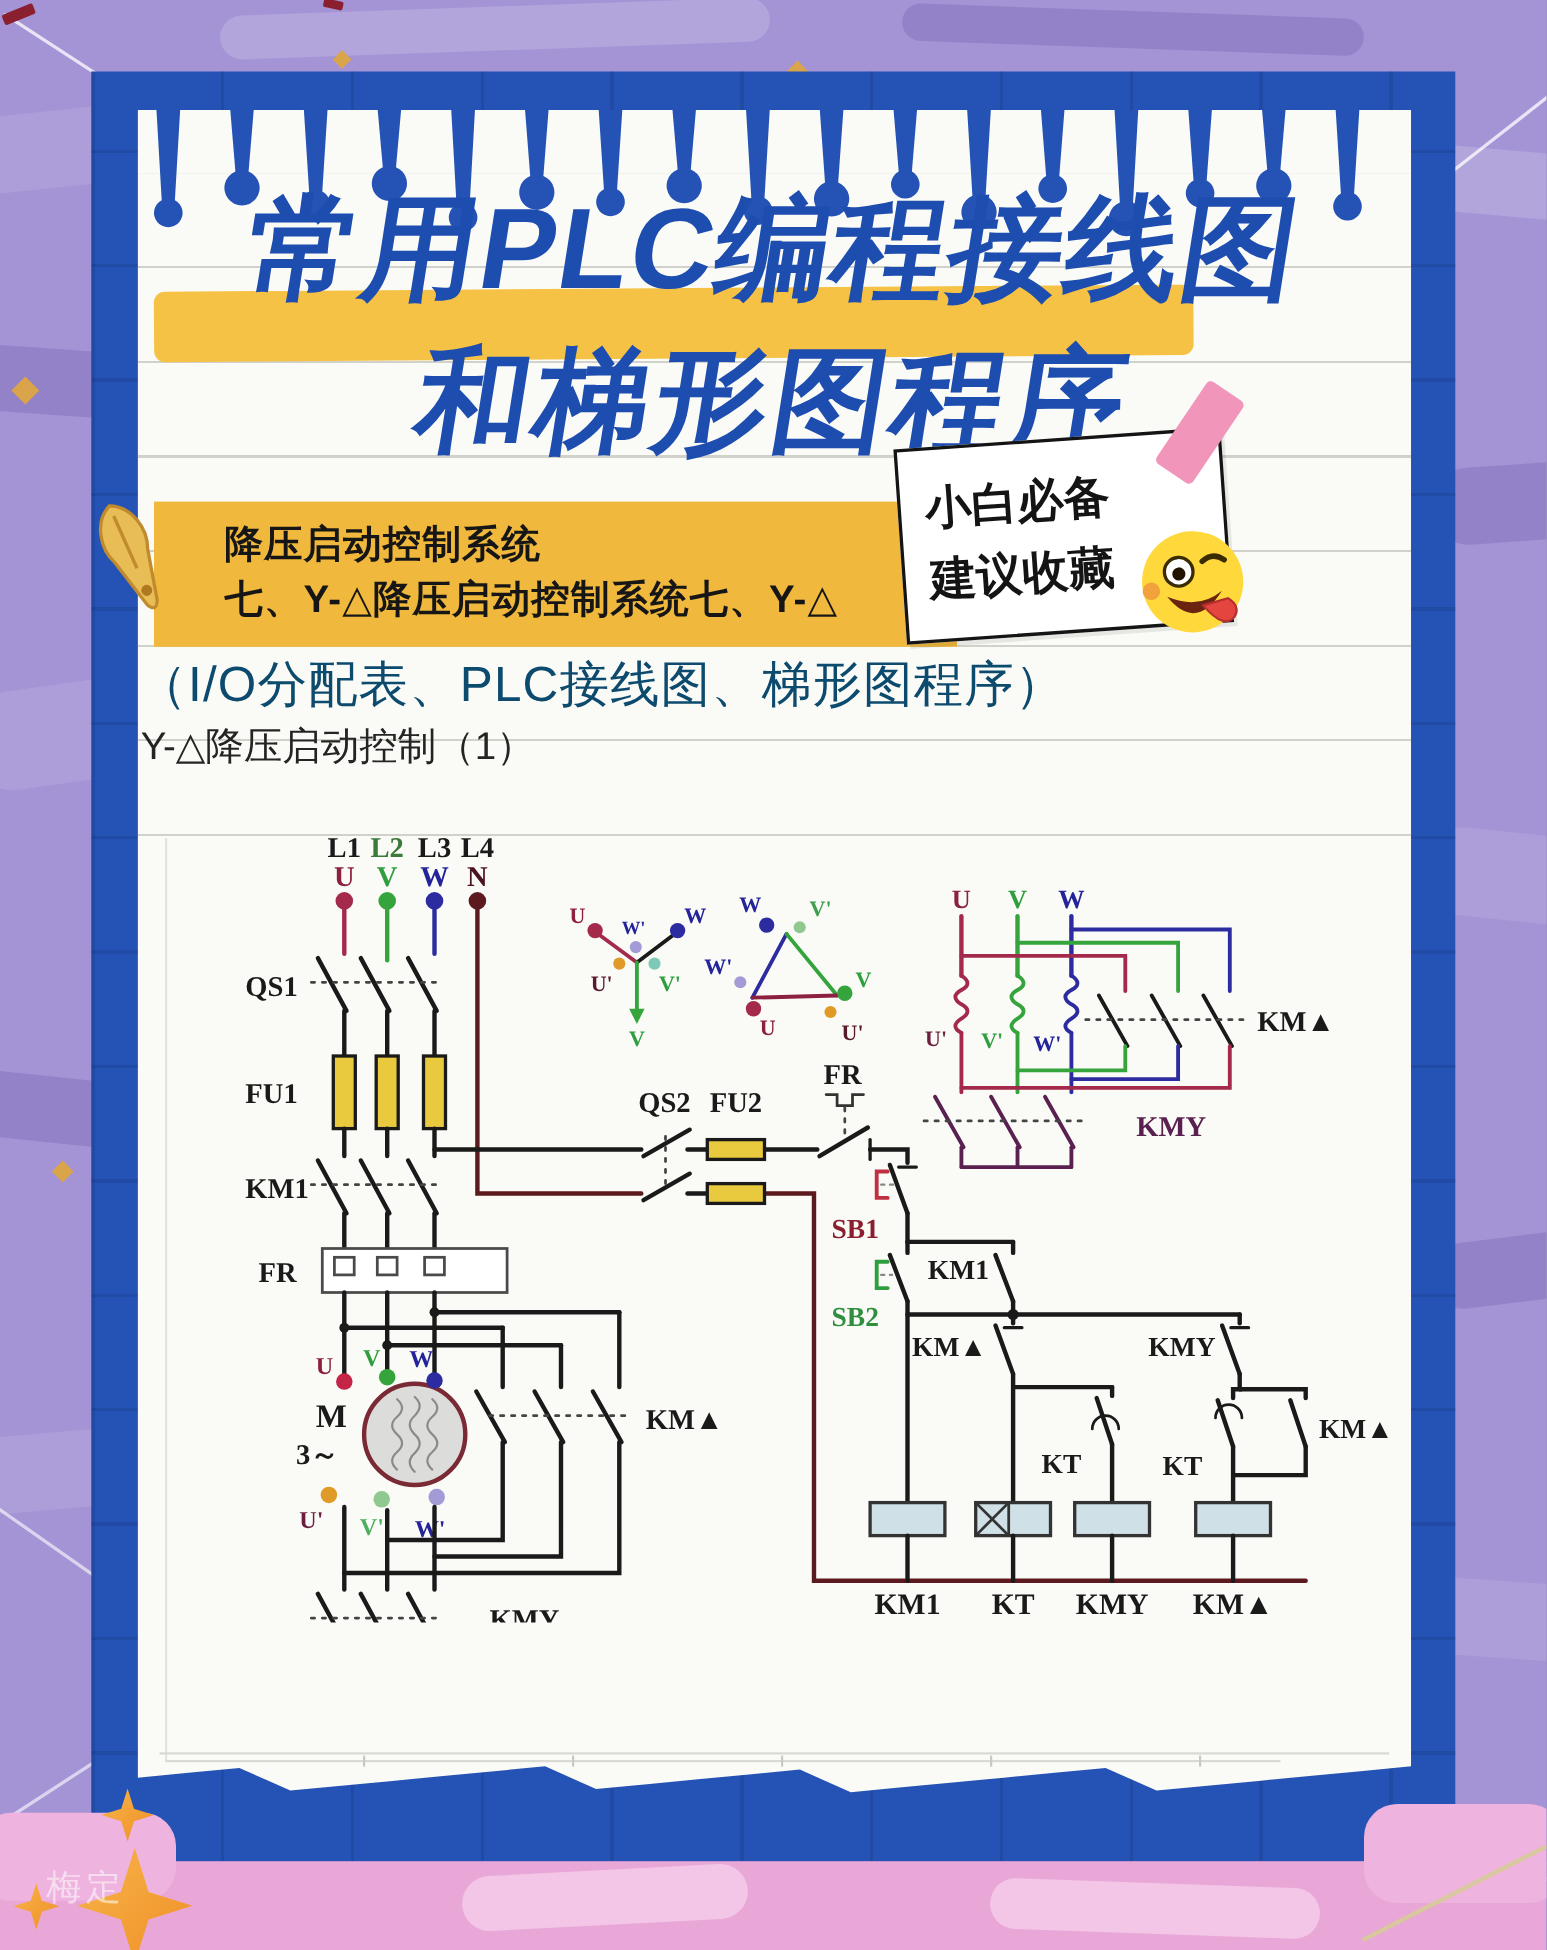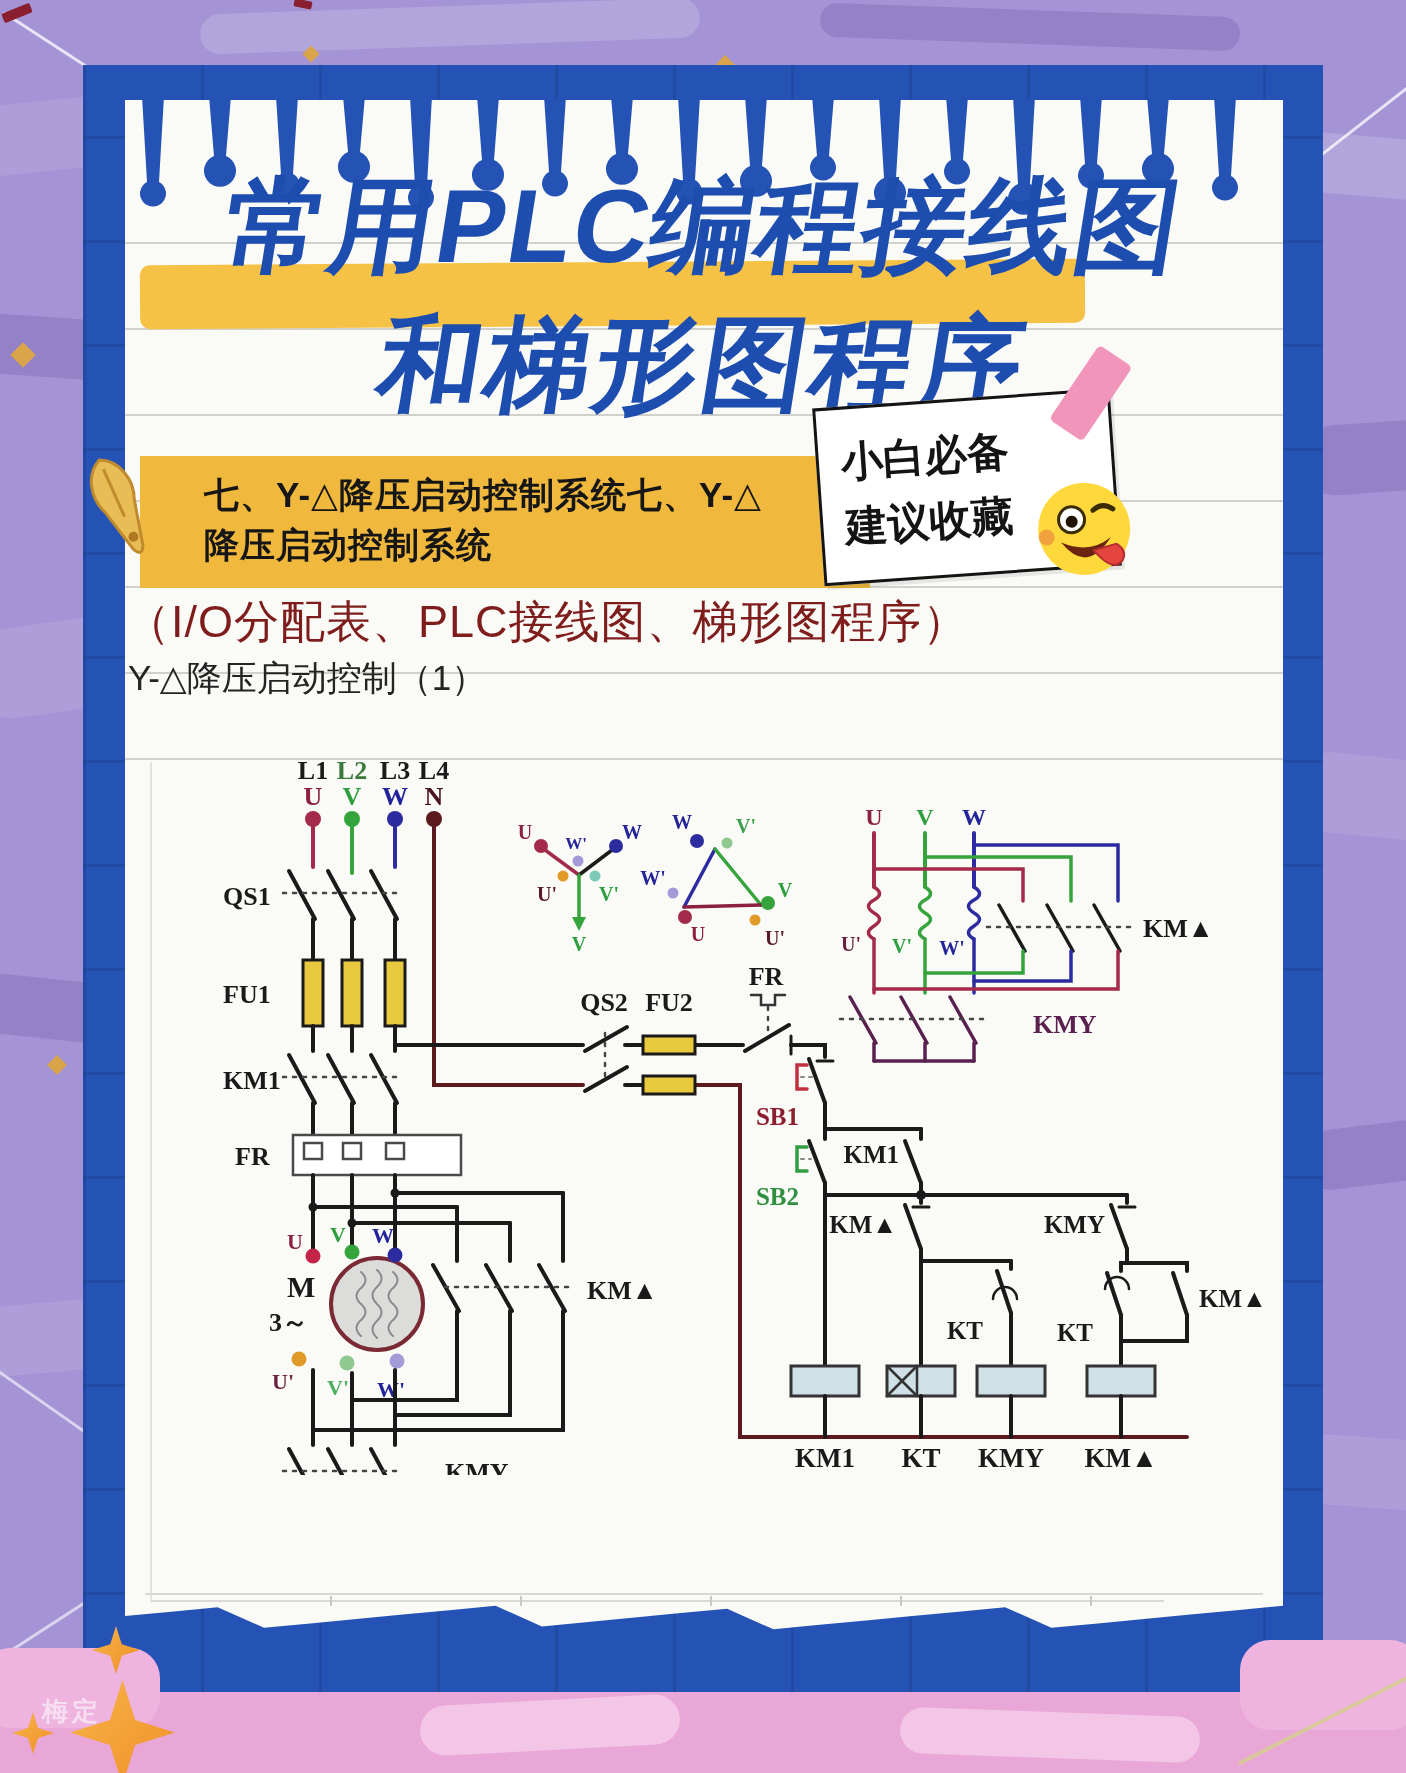--- a/index.html
+++ b/index.html
@@ -12,22 +12,22 @@
   .s-dark{background:rgba(90,70,150,0.22);}
   .bg-pink{position:absolute;left:0;top:1692px;width:1406px;height:81px;background:#e9a7d8;}
   .pink-blob{position:absolute;background:#eeb3de;border-radius:30px;}
   .pink-blob2{position:absolute;background:#f3c6e7;border-radius:30px;}
   .dline{position:absolute;height:3px;background:rgba(255,255,255,0.75);border-radius:2px;}
   .beige-line{position:absolute;height:4px;background:#d9c79e;border-radius:2px;}
   .fleck{position:absolute;background:#d9a44a;transform:rotate(45deg);}
   .speck{position:absolute;background:#8a1f2f;border-radius:2px;}
   .sparkle{position:absolute;background:linear-gradient(135deg,#f8b54a,#ee8f26);
            clip-path:polygon(50% 0,62% 38%,100% 50%,62% 62%,50% 100%,38% 62%,0 50%,38% 38%);}
-  .watermark{position:absolute;left:42px;top:1694px;font-size:26px;color:rgba(255,255,255,0.55);
-             letter-spacing:4px;font-weight:700;}
+  .watermark{position:absolute;left:42px;top:1694px;font-size:32px;color:rgba(255,255,255,0.55);
+             letter-spacing:4px;font-weight:400;}
   
   .frame{position:absolute;left:83px;top:65px;width:1240px;height:1634px;background:#2553b5;}
   .frame-grid{position:absolute;inset:0;
       background-image:repeating-linear-gradient(0deg,rgba(10,20,70,0.14) 0 3px,transparent 3px 104px),
                        repeating-linear-gradient(90deg,rgba(10,20,70,0.14) 0 3px,transparent 3px 118px);}
   
   .page{position:absolute;left:125px;top:100px;width:1158px;height:1562px;background:#fafaf7;}
   .ruled{position:absolute;left:0;top:58px;width:100%;height:622px;pointer-events:none;
       background-image:repeating-linear-gradient(180deg,transparent 0 84px,rgba(160,160,150,0.45) 84px 86px);}
   #teeth{position:absolute;left:0;top:-4px;}
@@ -51,21 +51,21 @@
   .pen{position:absolute;left:78px;top:452px;z-index:3;}
   
   .note-card{position:absolute;left:818px;top:398px;width:292px;height:172px;background:#ffffff;
       border:3px solid #141414;transform:rotate(-4deg);z-index:4;box-shadow:3px 4px 0 rgba(0,0,0,0.08);}
   .note-card .t{margin:20px 0 0 22px;font-size:42px;font-weight:800;color:#141414;line-height:1.55;}
   .tape{position:absolute;right:-4px;top:-44px;width:40px;height:90px;background:#f295bb;
       border-radius:5px;transform:rotate(38deg);}
   .emoji{position:absolute;right:-20px;bottom:-16px;}
   
   .io-line{position:absolute;left:125px;top:592px;width:900px;font-size:45px;font-weight:500;
-      color:#7f1d1d;letter-spacing:1px;z-index:1;}
+      color:#0c4a6e;letter-spacing:1px;z-index:1;}
   .diag-heading{position:absolute;left:128px;top:655px;font-size:35px;font-weight:400;color:#242424;}
   
   #circuit{position:absolute;left:70px;top:755px;}
   .lbl{font-family:"Liberation Serif","DejaVu Serif",serif;font-weight:700;}
 </style>
 </head>
 <body>
 <div class="canvas">
 
   <div class="stroke s-light" style="left:-60px;top:90px;width:420px;height:70px;transform:rotate(-6deg);"></div>
@@ -110,22 +110,22 @@
     <div class="tick" style="left:585px;"></div>
     <div class="tick" style="left:775px;"></div>
     <div class="tick" style="left:965px;"></div>
   </div>
 
   <div class="hl-bar"></div>
   <div class="title1">常用PLC编程接线图</div>
   <div class="title2">和梯形图程序</div>
 
   <div class="section-box">
+    <div class="l">降压启动控制系统</div>
     <div class="l">七、Y-△降压启动控制系统七、Y-△</div>
-    <div class="l">降压启动控制系统</div>
   </div>
   <svg class="pen" width="90" height="120" viewBox="0 0 90 120">
     <g transform="rotate(-24 40 50)">
       <path d="M40,4 C58,12 64,36 56,54 L45,100 Q40,110 35,100 L24,54 C16,36 22,12 40,4 Z" fill="#e9bd55" stroke="#c08a2e" stroke-width="3"></path>
       <line x1="40" y1="14" x2="40" y2="66" stroke="#c08a2e" stroke-width="3"></line>
       <circle cx="40" cy="88" r="5" fill="#b07820"></circle>
     </g>
   </svg>
 
   <div class="note-card">

